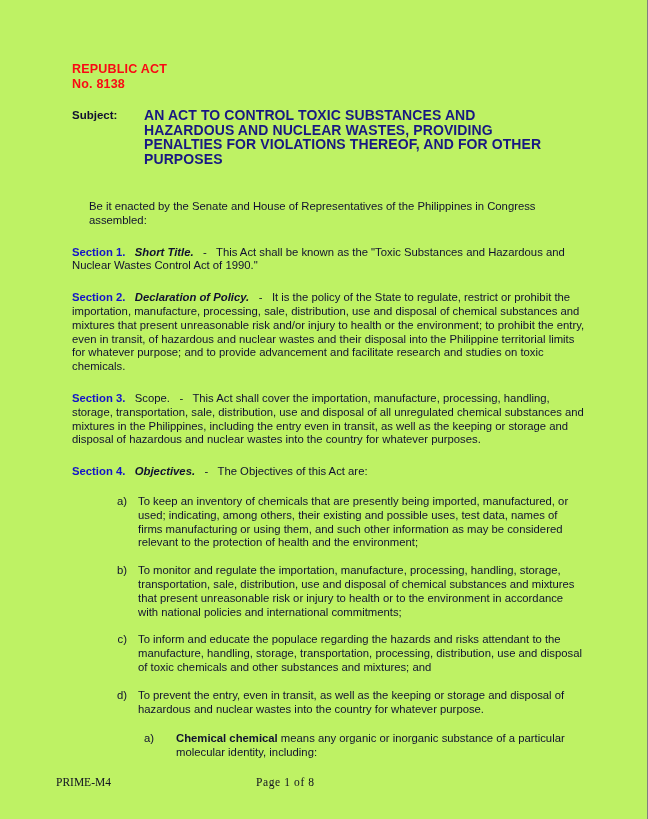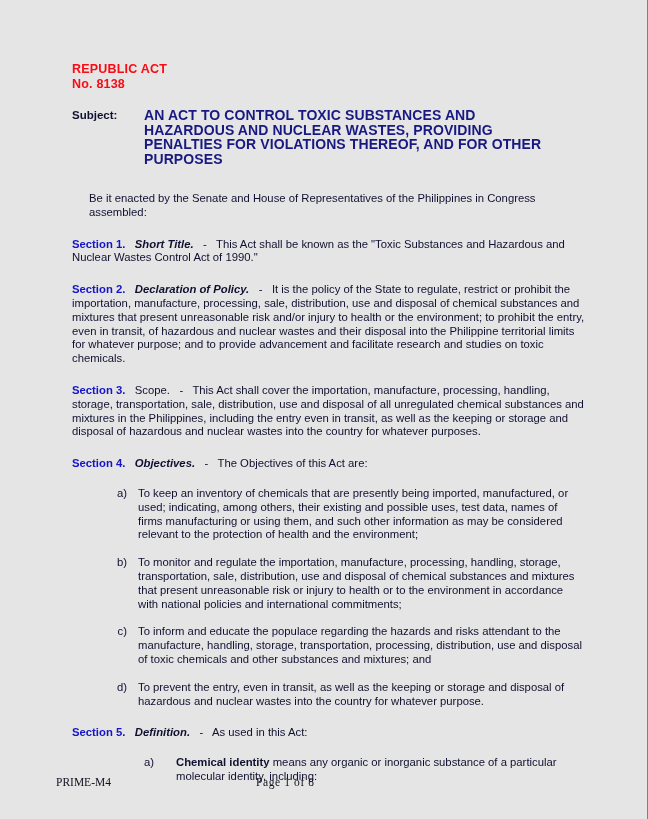--- a/index.html
+++ b/index.html
@@ -5,21 +5,21 @@
   html, body {
     margin: 0;
     padding: 0;
     background: #ffffff;
   }
   .page {
     position: relative;
     width: 648px;
     height: 819px;
     box-sizing: border-box;
-    background: #e5e5e5;
+    background: #bef264;
     border-right: 1px solid #808080;
     overflow: hidden;
     font-family: "Liberation Sans", sans-serif;
     color: #101030;
   }
   .content {
     position: absolute;
     left: 72px;
     top: 62px;
     width: 515px;
@@ -60,21 +60,21 @@
   .subject-text .sline { display: block; }
 
   
   .para {
     margin-top: 18px;
     font-size: 11.3px;
     line-height: 13.8px;
     text-align: left;
     color: #101030;
   }
-  .para.enact { margin-top: 26px; padding-left: 17px; }
+  .para.enact { margin-top: 34px; padding-left: 17px; }
 
   .sec-num {
     color: #1414c8;
     font-weight: bold;
   }
   .sec-title-italic {
     font-style: italic;
     font-weight: bold;
     color: #101030;
   }
@@ -198,31 +198,25 @@
       <div class="list-item">
         <span class="marker">c)</span>
         <span class="item-text">To inform and educate the populace regarding the hazards and risks attendant to the manufacture, handling, storage, transportation, processing, distribution, use and disposal of toxic chemicals and other substances and mixtures; and</span>
       </div>
       <div class="list-item">
         <span class="marker">d)</span>
         <span class="item-text">To prevent the entry, even in transit, as well as the keeping or storage and disposal of hazardous and nuclear wastes into the country for whatever purpose.</span>
       </div>
     </div>
 
-    <div class="para">
-      <span class="sec-num">Section 5.</span>&nbsp;&nbsp;
-      <span class="sec-title-italic">Definition.</span>&nbsp;&nbsp;
-      <span class="dash">-</span>&nbsp;&nbsp;
-      <span>As used in this Act:</span>
-    </div>
 
     <div class="list list-definition">
       <div class="list-item">
         <span class="marker">a)</span>
-        <span class="item-text"><span class="bold-term">Chemical identity</span><span> means any organic or inorganic substance of a particular molecular identity, including:</span></span>
+        <span class="item-text"><span class="bold-term">Chemical chemical</span><span> means any organic or inorganic substance of a particular molecular identity, including:</span></span>
       </div>
     </div>
 
   </div>
 
   <div class="footer">
     <span class="footer-left">PRIME-M4</span>
     <span class="footer-center">Page  1  of  8</span>
   </div>
 </div>

